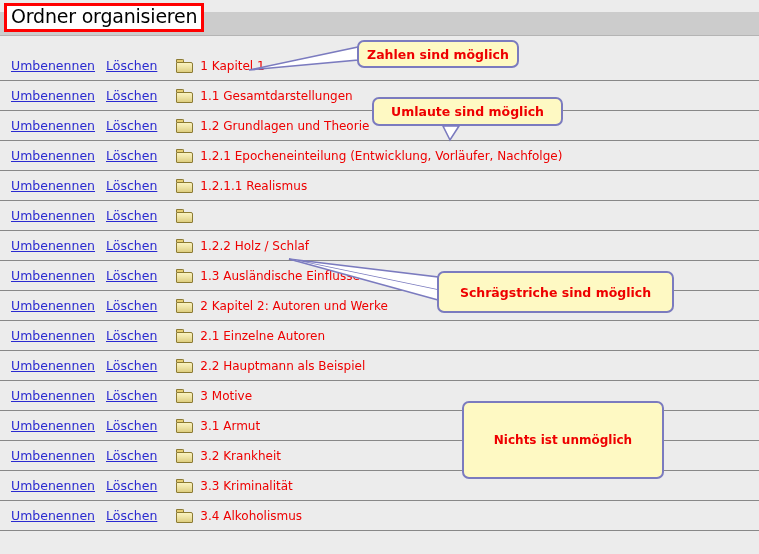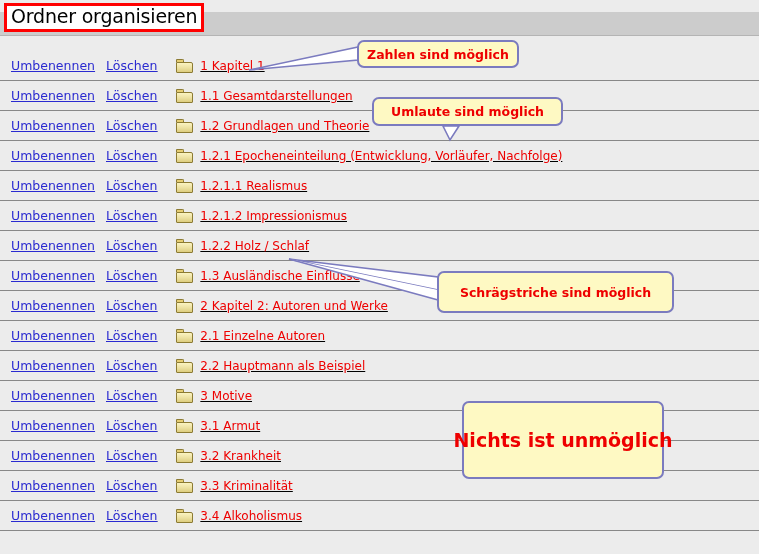--- a/index.html
+++ b/index.html
@@ -79,21 +79,20 @@
   }
   .folder-row:first-child { border-top: none; }
   .row-inner {
     position: absolute;
     left: 0;
     top: 0;
     right: 0;
     height: 29px;
     display: flex;
     align-items: center;
-    text-decoration: underline;
   }
   .action-link {
     font-size: 12.5px;
     color: #2a2ad0;
     text-decoration: underline;
     cursor: pointer;
     white-space: nowrap;
   }
   .link-rename { margin-left: 11px; }
   .link-delete { margin-left: 11px; }
@@ -155,21 +154,21 @@
     left: 357px; top: 40px; width: 162px; height: 28px;
   }
   #callout-umlaute {
     left: 372px; top: 97px; width: 191px; height: 29px;
   }
   #callout-schraeg {
     left: 437px; top: 271px; width: 237px; height: 42px;
   }
   #callout-nichts {
     left: 462px; top: 401px; width: 202px; height: 78px;
-    font-size: 19px;
+    font-size: 12px;
   }
 
   
   #connectors {
     position: absolute;
     left: 0; top: 0;
     width: 759px; height: 554px;
     z-index: 4;
     pointer-events: none;
   }
@@ -242,21 +241,20 @@
       </div>
     </div>
     <div class="folder-row">
       <div class="row-inner">
         <span class="action-link link-rename">Umbenennen</span>
         <span class="action-link link-delete">Löschen</span>
         <span class="folder-icon">
           <span class="tab"></span>
           <span class="body"></span>
         </span>
-        <span class="folder-name">1.2.1.2 Impressionismus</span>
       </div>
     </div>
     <div class="folder-row">
       <div class="row-inner">
         <span class="action-link link-rename">Umbenennen</span>
         <span class="action-link link-delete">Löschen</span>
         <span class="folder-icon">
           <span class="tab"></span>
           <span class="body"></span>
         </span>

